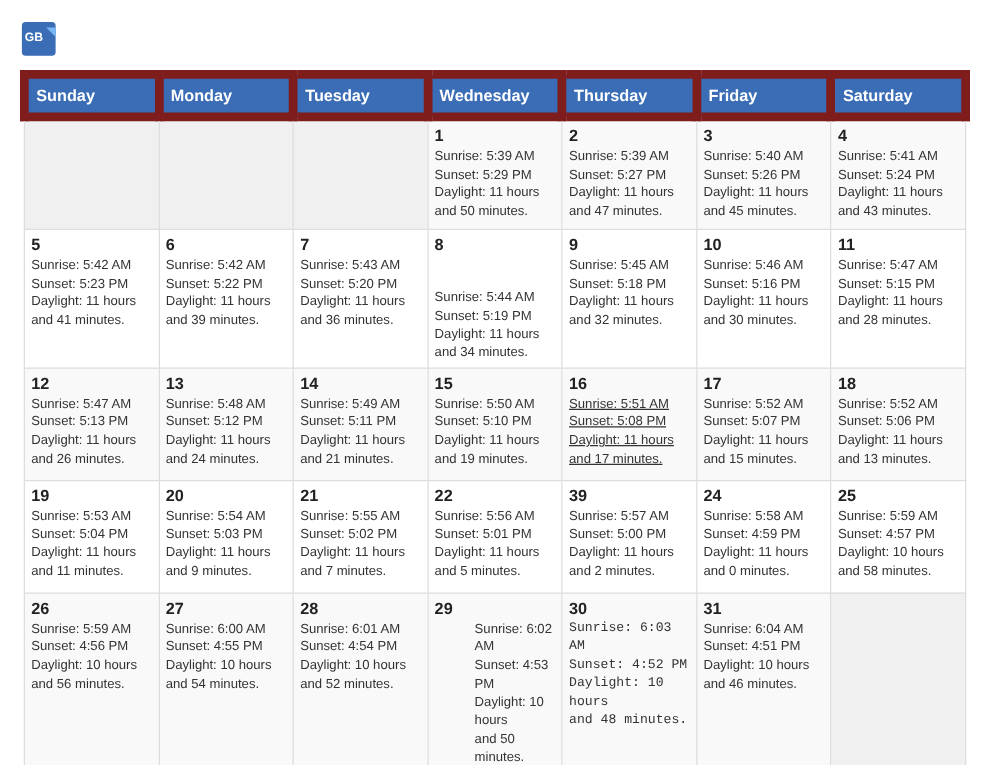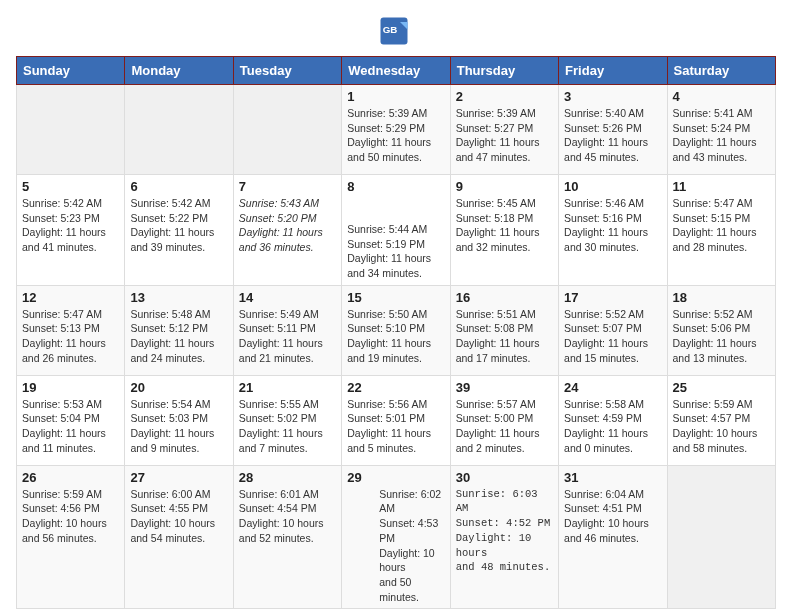--- a/index.html
+++ b/index.html
@@ -5,21 +5,21 @@
     * { box-sizing: border-box; margin: 0; padding: 0; }
     body {
       font-family: Arial, sans-serif;
       background: #fff;
       width: 792px;
       min-height: 612px;
       padding: 16px;
     }
     .header {
       display: flex;
-      justify-content: center;
+      justify-content: flex-start;
       align-items: flex-start;
       margin-bottom: 10px;
     }
     .logo {
       display: flex;
       align-items: center;
       gap: 4px;
     }
     .logo-text {
       font-size: 18px;
@@ -51,21 +51,21 @@
       border-collapse: collapse;
       font-size: 11px;
     }
     thead tr th {
       background-color: #3a6db5;
       color: #fff;
       text-align: left;
       padding: 6px 6px;
       font-size: 13px;
       font-weight: bold;
-      border: 1px solid #7f1d1d;
+      border: 7px solid #7f1d1d;
     }
     tbody tr td {
       vertical-align: top;
       border: 1px solid #ddd;
       padding: 4px 5px;
       width: 107px;
       min-height: 80px;
       height: 90px;
       background: #fff;
     }
@@ -165,21 +165,21 @@
         </td>
         <td>
           <span class="day-num">6</span>
           <div class="day-info" style="white-space: pre-line;">Sunrise: 5:42 AM
 Sunset: 5:22 PM
 Daylight: 11 hours
 and 39 minutes.</div>
         </td>
         <td>
           <span class="day-num">7</span>
-          <div class="day-info" style="white-space: pre-line; font-style: italic;">Sunrise: 5:43 AM
+          <div class="day-info" style="white-space: pre-line;">Sunrise: 5:43 AM
 Sunset: 5:20 PM
 Daylight: 11 hours
 and 36 minutes.</div>
         </td>
         <td>
           <span class="day-num">8</span>
           <div class="day-info" style="white-space: pre-line; margin-top: 28px;">Sunrise: 5:44 AM
 Sunset: 5:19 PM
 Daylight: 11 hours
 and 34 minutes.</div>
@@ -230,21 +230,21 @@
         </td>
         <td>
           <span class="day-num">15</span>
           <div class="day-info" style="white-space: pre-line;">Sunrise: 5:50 AM
 Sunset: 5:10 PM
 Daylight: 11 hours
 and 19 minutes.</div>
         </td>
         <td>
           <span class="day-num">16</span>
-          <div class="day-info" style="white-space: pre-line;">Sunrise: 5:51 AM
+          <div class="day-info" style="white-space: pre-line; text-decoration: underline;">Sunrise: 5:51 AM
 Sunset: 5:08 PM
 Daylight: 11 hours
 and 17 minutes.</div>
         </td>
         <td>
           <span class="day-num">17</span>
           <div class="day-info" style="white-space: pre-line;">Sunrise: 5:52 AM
 Sunset: 5:07 PM
 Daylight: 11 hours
 and 15 minutes.</div>

